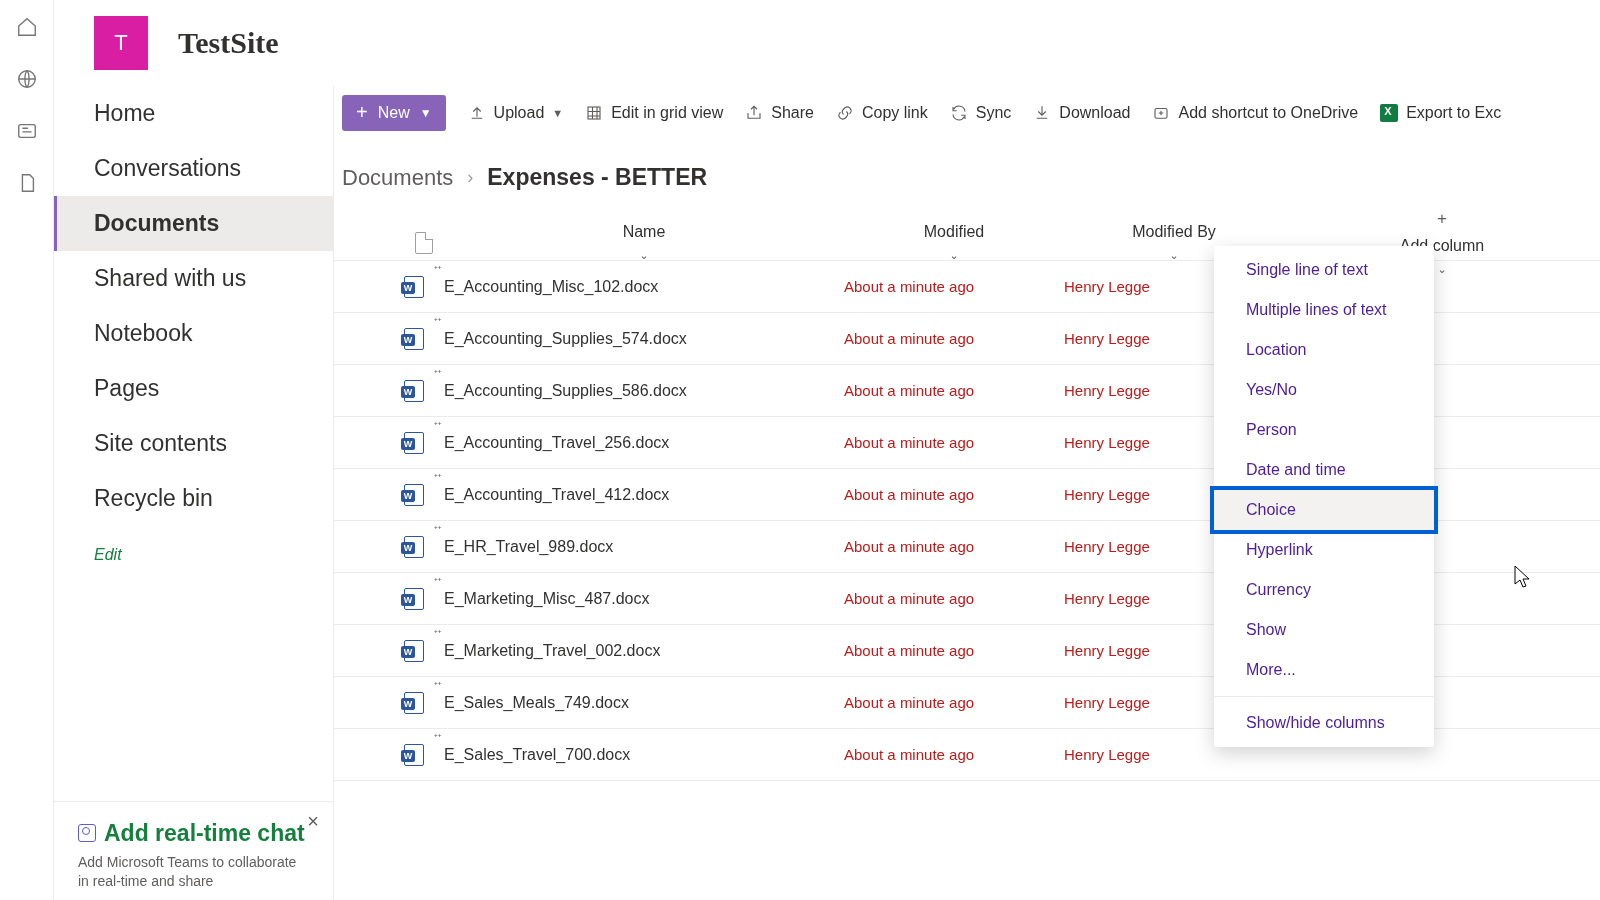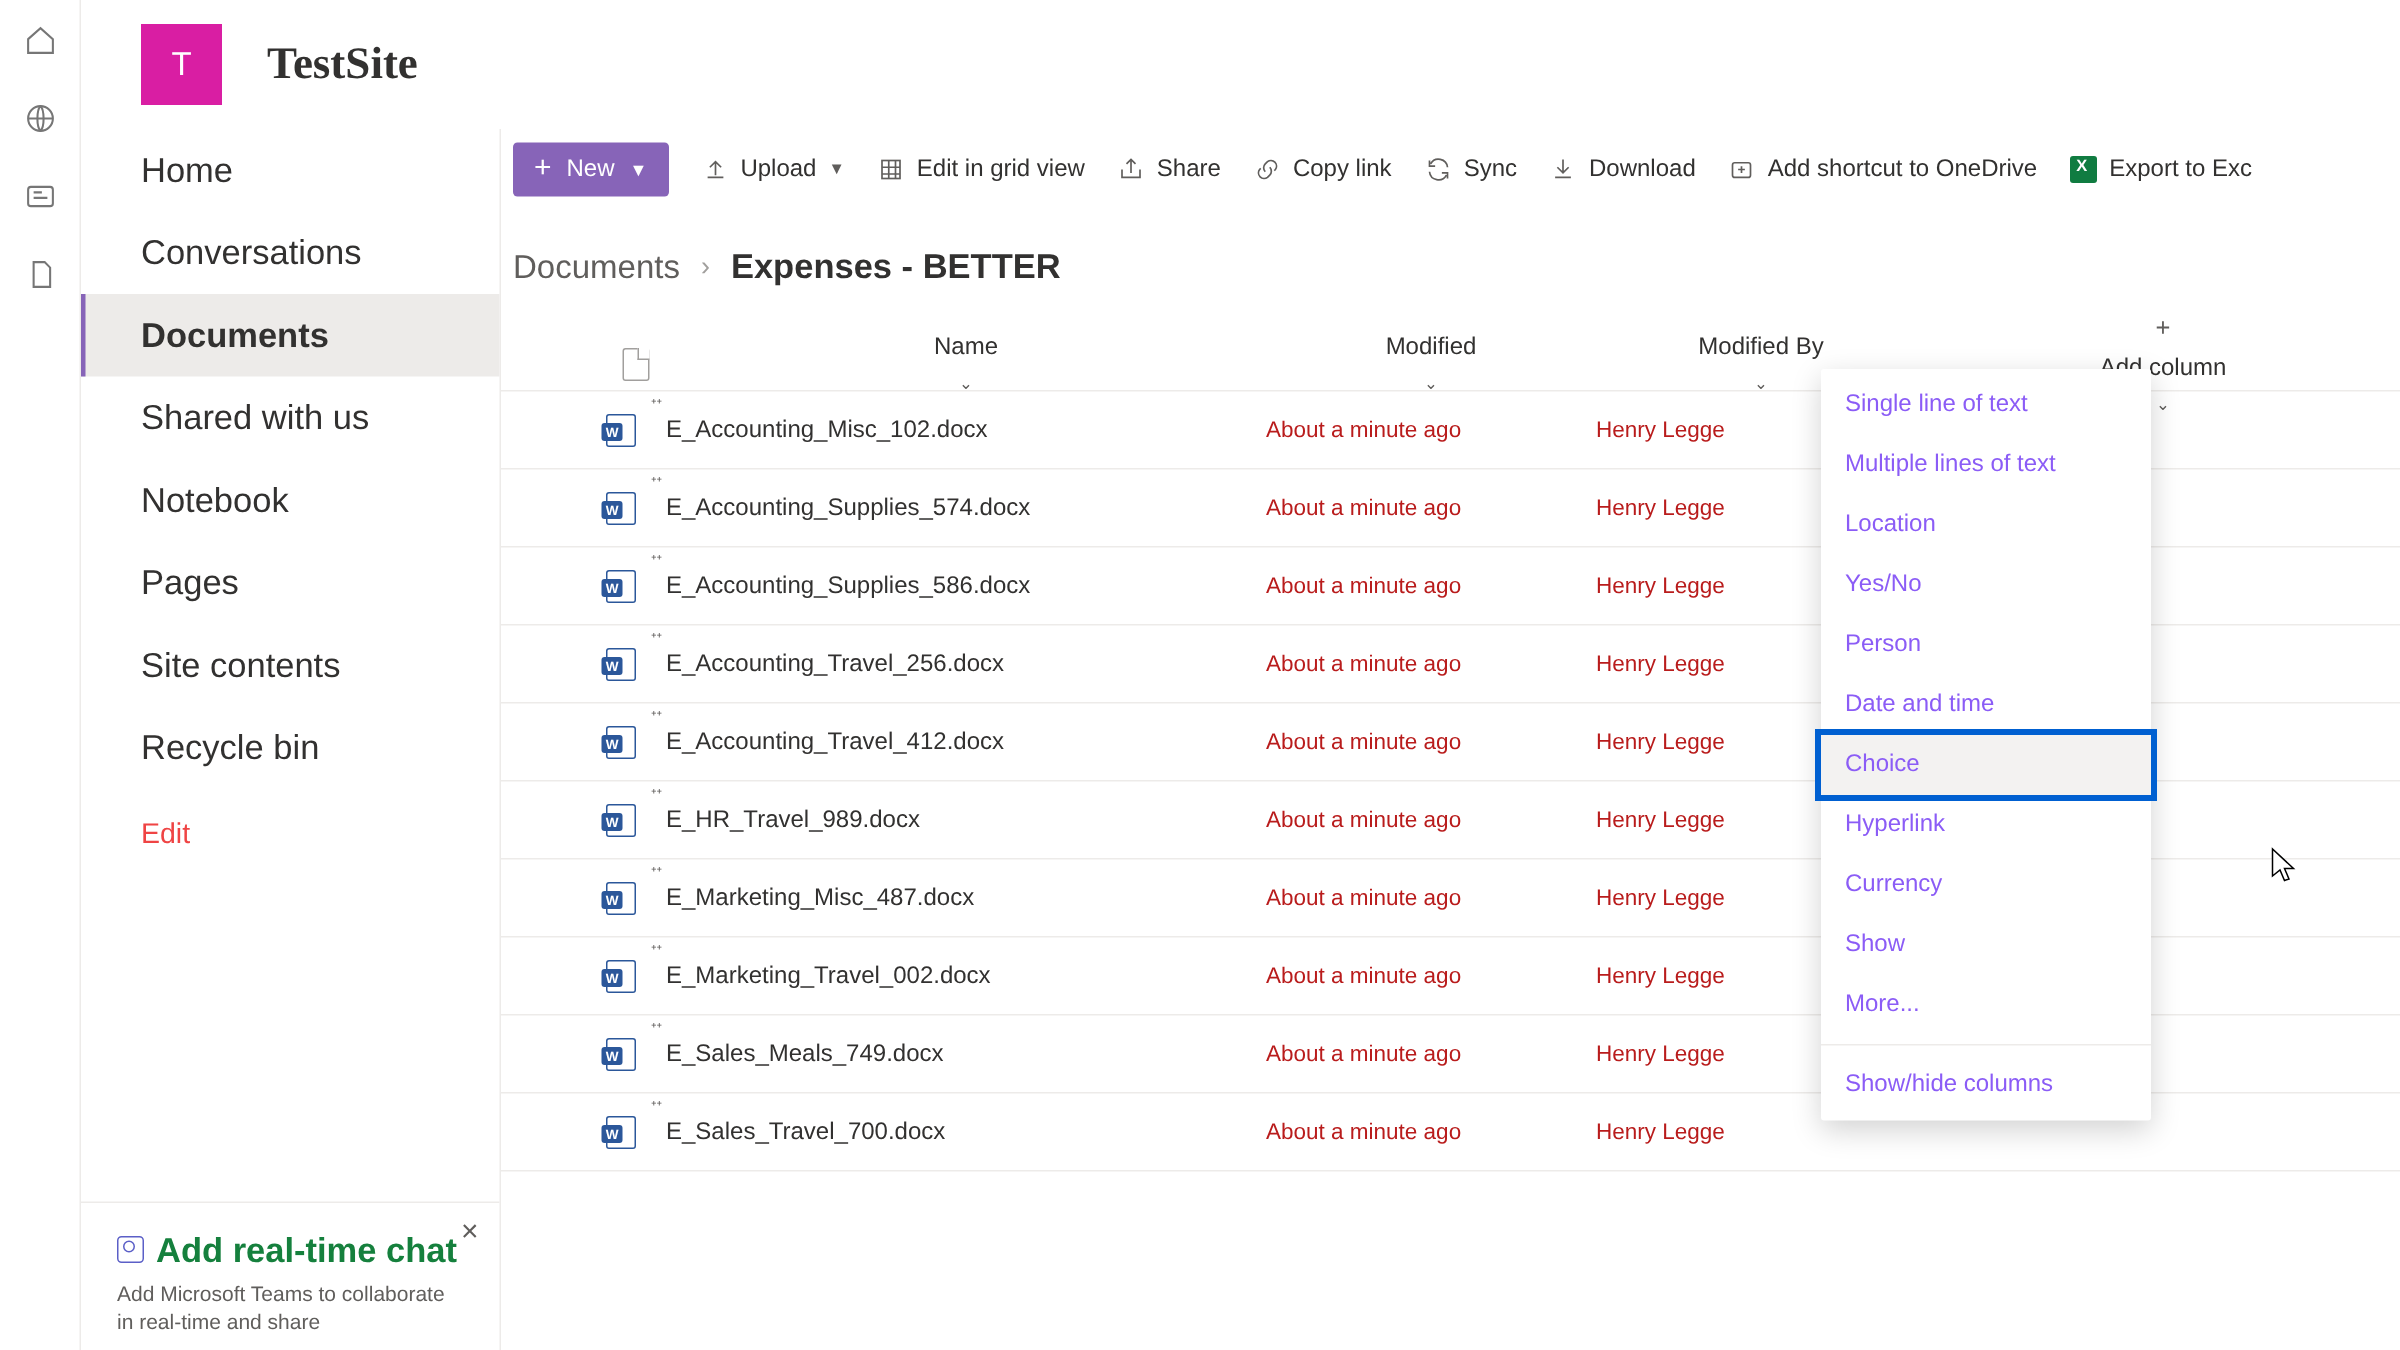--- a/index.html
+++ b/index.html
@@ -71,23 +71,24 @@
     color: #323130;
     cursor: pointer;
   }
   .navitem.selected {
     background: #edebe9;
     font-weight: 600;
     border-left: 3px solid #8764b8;
     padding-left: 37px;
   }
   .navitem.edit {
-    color: #ef4444;
-    font-size: 19px;
+    color: #15803d;
+    font-size: 16px;
     padding-top: 20px;
+    font-style: italic;
   }
   
   .promo {
     position: absolute;
     bottom: 0; left: 0; right:0;
     border-top: 1px solid #edebe9;
     padding: 18px 24px 8px 24px;
     font-size: 14px;
     color: #605e5c;
   }
@@ -202,23 +203,23 @@
     top: 160px;
     left: 880px;
     width: 220px;
     background:#fff;
     box-shadow: 0 6px 20px rgba(0,0,0,0.18);
     border-radius:2px;
     padding: 4px 0;
     z-index: 10;
   }
   .col-menu .mitem {
-    padding: 11px 16px;
+    padding: 11px 32px;
     font-size:16px;
-    color:#8b5cf6;
+    color:#4c1d95;
     cursor:pointer;
   }
   .col-menu .mitem.highlight {
     background:#f3f2f1;
     outline: 4px solid #0060d1;
     outline-offset: 0;
     position:relative;
     z-index:2;
   }
   .col-menu .divider {

